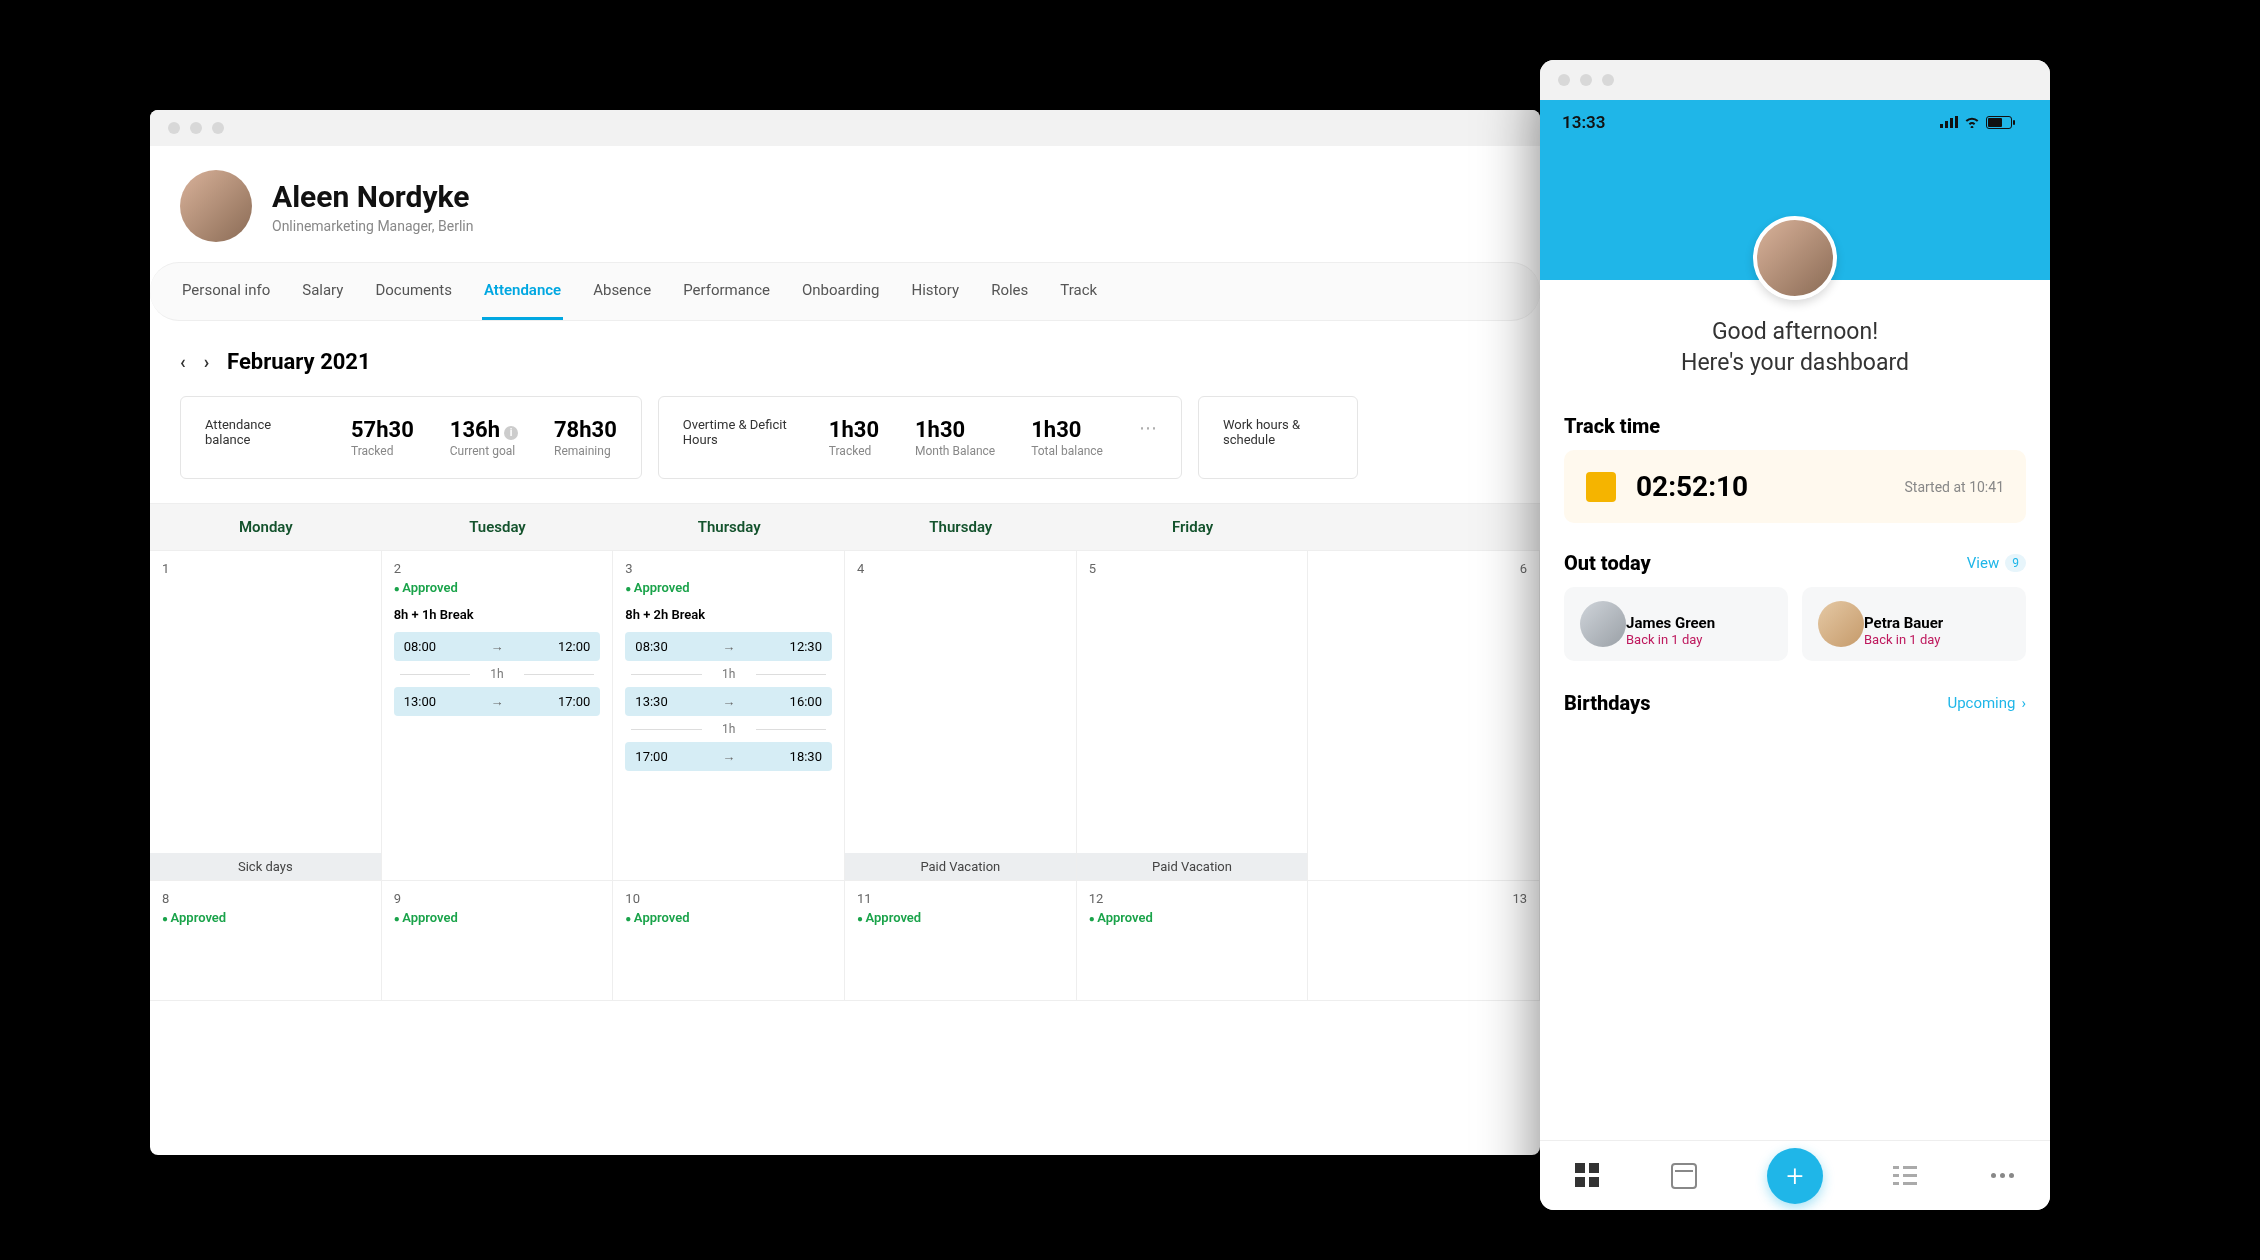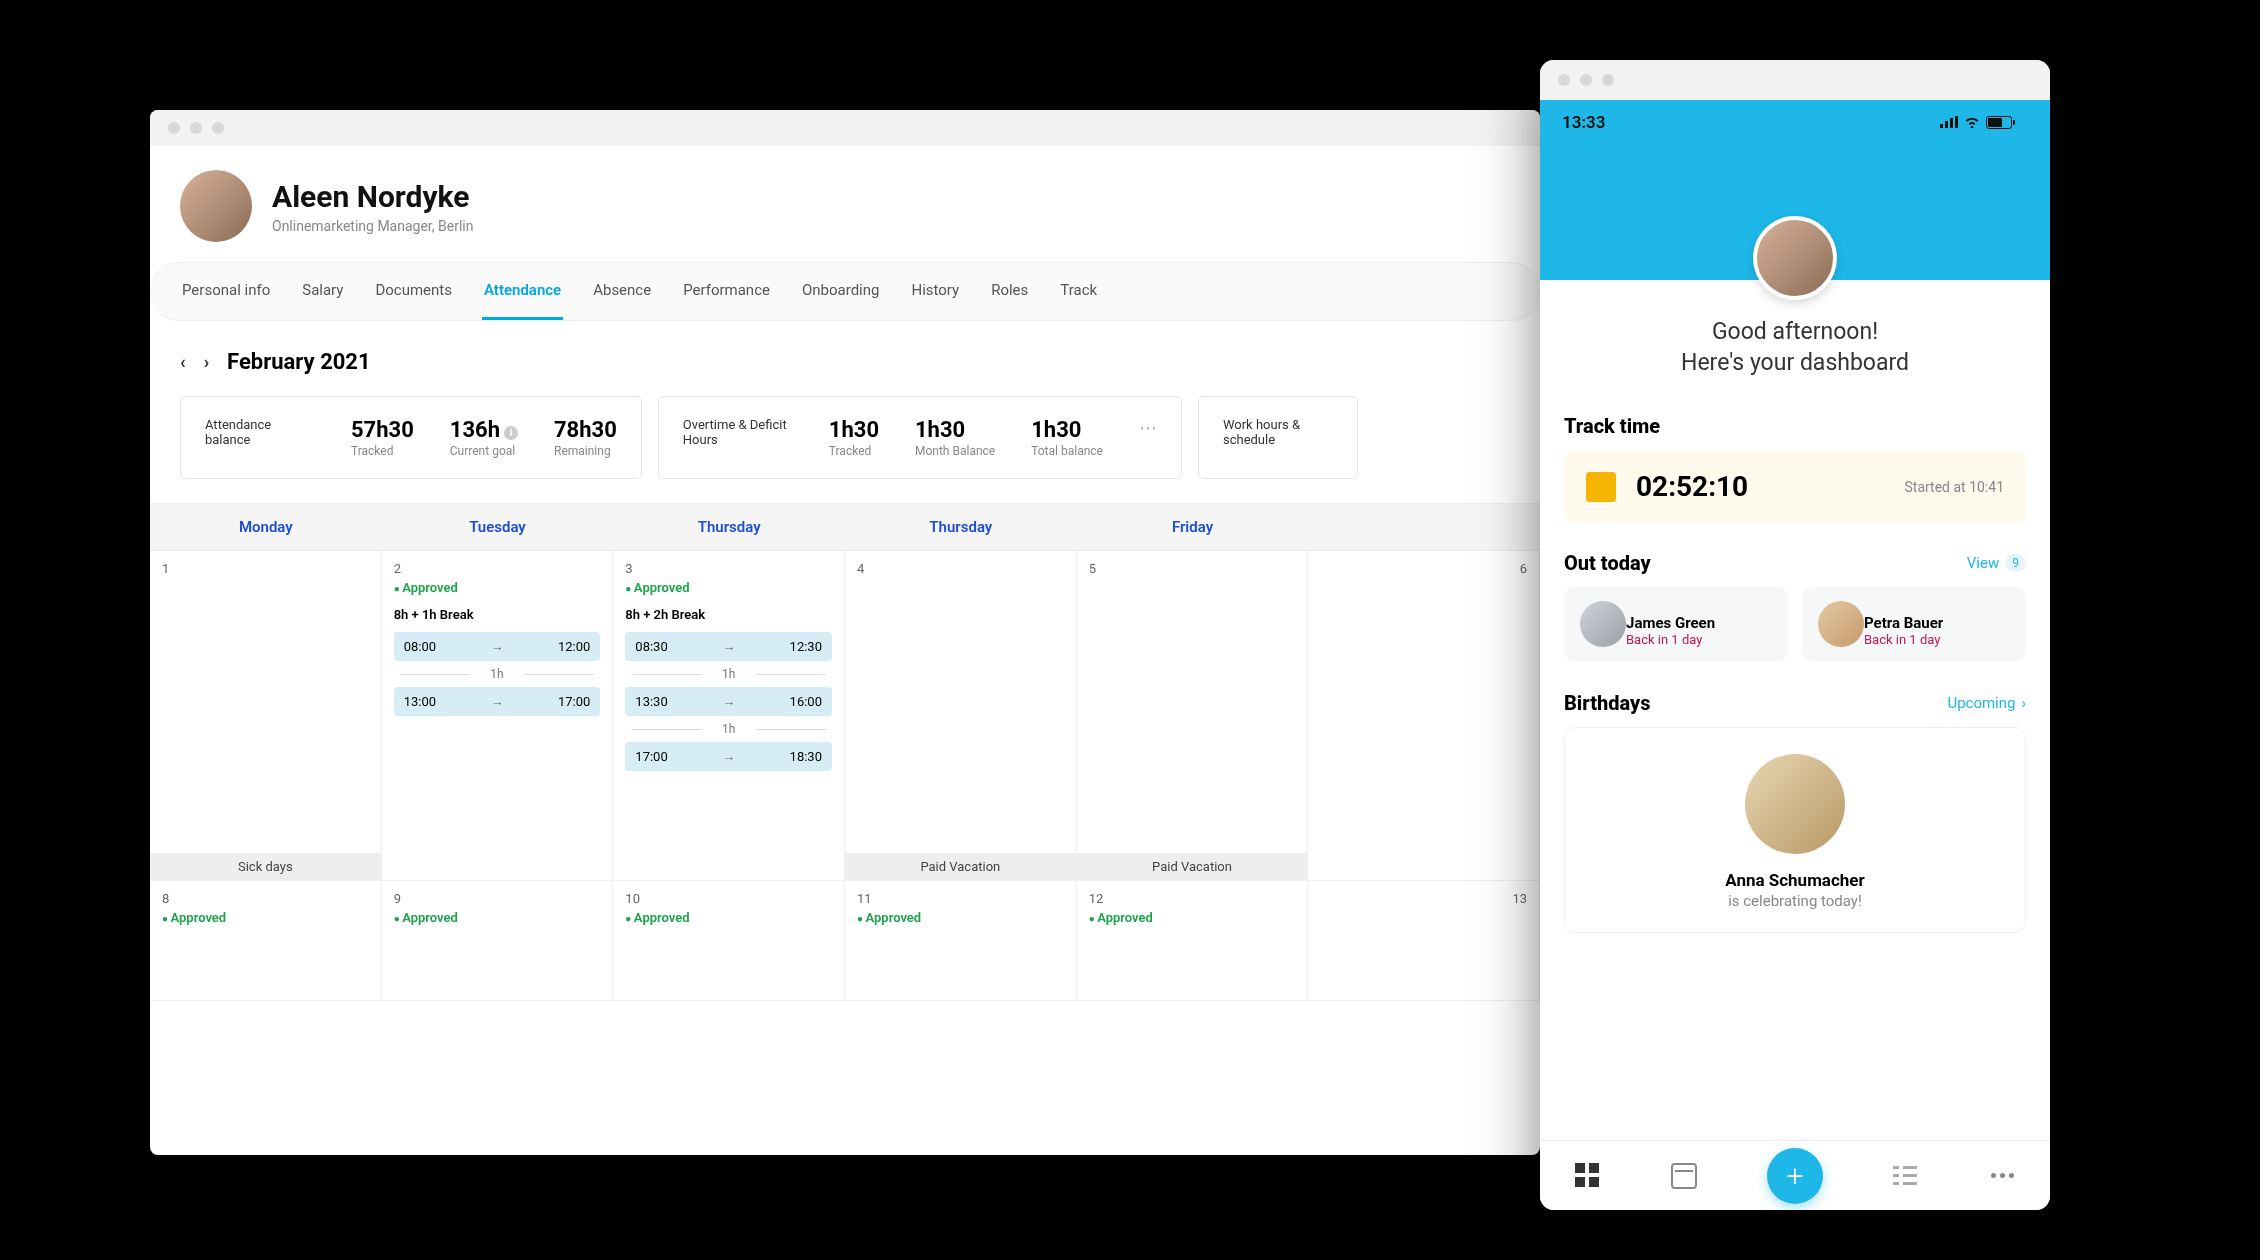--- a/index.html
+++ b/index.html
@@ -77,21 +77,21 @@
 .stat-block { display: flex; flex-direction: column; }
 .stat-val { font-size: 22px; font-weight: 700; }
 .stat-sub { font-size: 12px; color: #888; margin-top: 2px; }
 .info-dot { display:inline-block; width:14px; height:14px; border-radius:50%; background:#ccc; color:#fff; font-size:10px; text-align:center; line-height:14px; margin-left:4px; vertical-align: 1px; }
 .card-more { font-size: 18px; color:#aaa; cursor:pointer; margin-left:auto; align-self:flex-start; }
 .calendar { width: 100%; }
 .cal-head {
   display: grid; grid-template-columns: repeat(6, 1fr);
   background: #f5f5f5; border-top:1px solid #eee; border-bottom:1px solid #eee;
 }
-.cal-head div { text-align: center; padding: 14px 0; font-size: 15px; font-weight: 600; color:#1d4ed8; }
+.cal-head div { text-align: center; padding: 14px 0; font-size: 15px; font-weight: 600; color:#14532d; }
 .cal-body { display: grid; grid-template-columns: repeat(6, 1fr); }
 .cal-cell {
   border-right: 1px solid #eee; border-bottom: 1px solid #eee;
   min-height: 120px; padding: 10px 12px; position: relative;
   display:flex; flex-direction:column;
 }
 .cal-cell .date { font-size: 13px; color:#666; }
 .cal-cell .date.right { position:absolute; right:12px; top:10px; }
 .approved { color: #1aa34a; font-size: 13px; font-weight:600; margin-top:4px; }
 .approved::before { content:"● "; font-size:10px; }
@@ -440,25 +440,20 @@
   </div>
 
   <div class="section" style="margin-top:30px;">
     <div class="section-h">
       <div class="section-title">Birthdays</div>
       <div class="view-link">
         <span>Upcoming</span>
         <span>›</span>
       </div>
     </div>
-    <div class="bday-card">
-      <div class="bday-avatar"></div>
-      <div class="bday-name">Anna Schumacher</div>
-      <div class="bday-sub">is celebrating today!</div>
-    </div>
   </div>
 
   <div class="phone-nav">
     <div class="nav-icon grid-ic"></div>
     <div class="nav-icon cal-ic"></div>
     <div class="fab">+</div>
     <div class="nav-icon list-ic"></div>
     <div class="nav-icon dots-ic">
         <span></span>
         <span></span>

